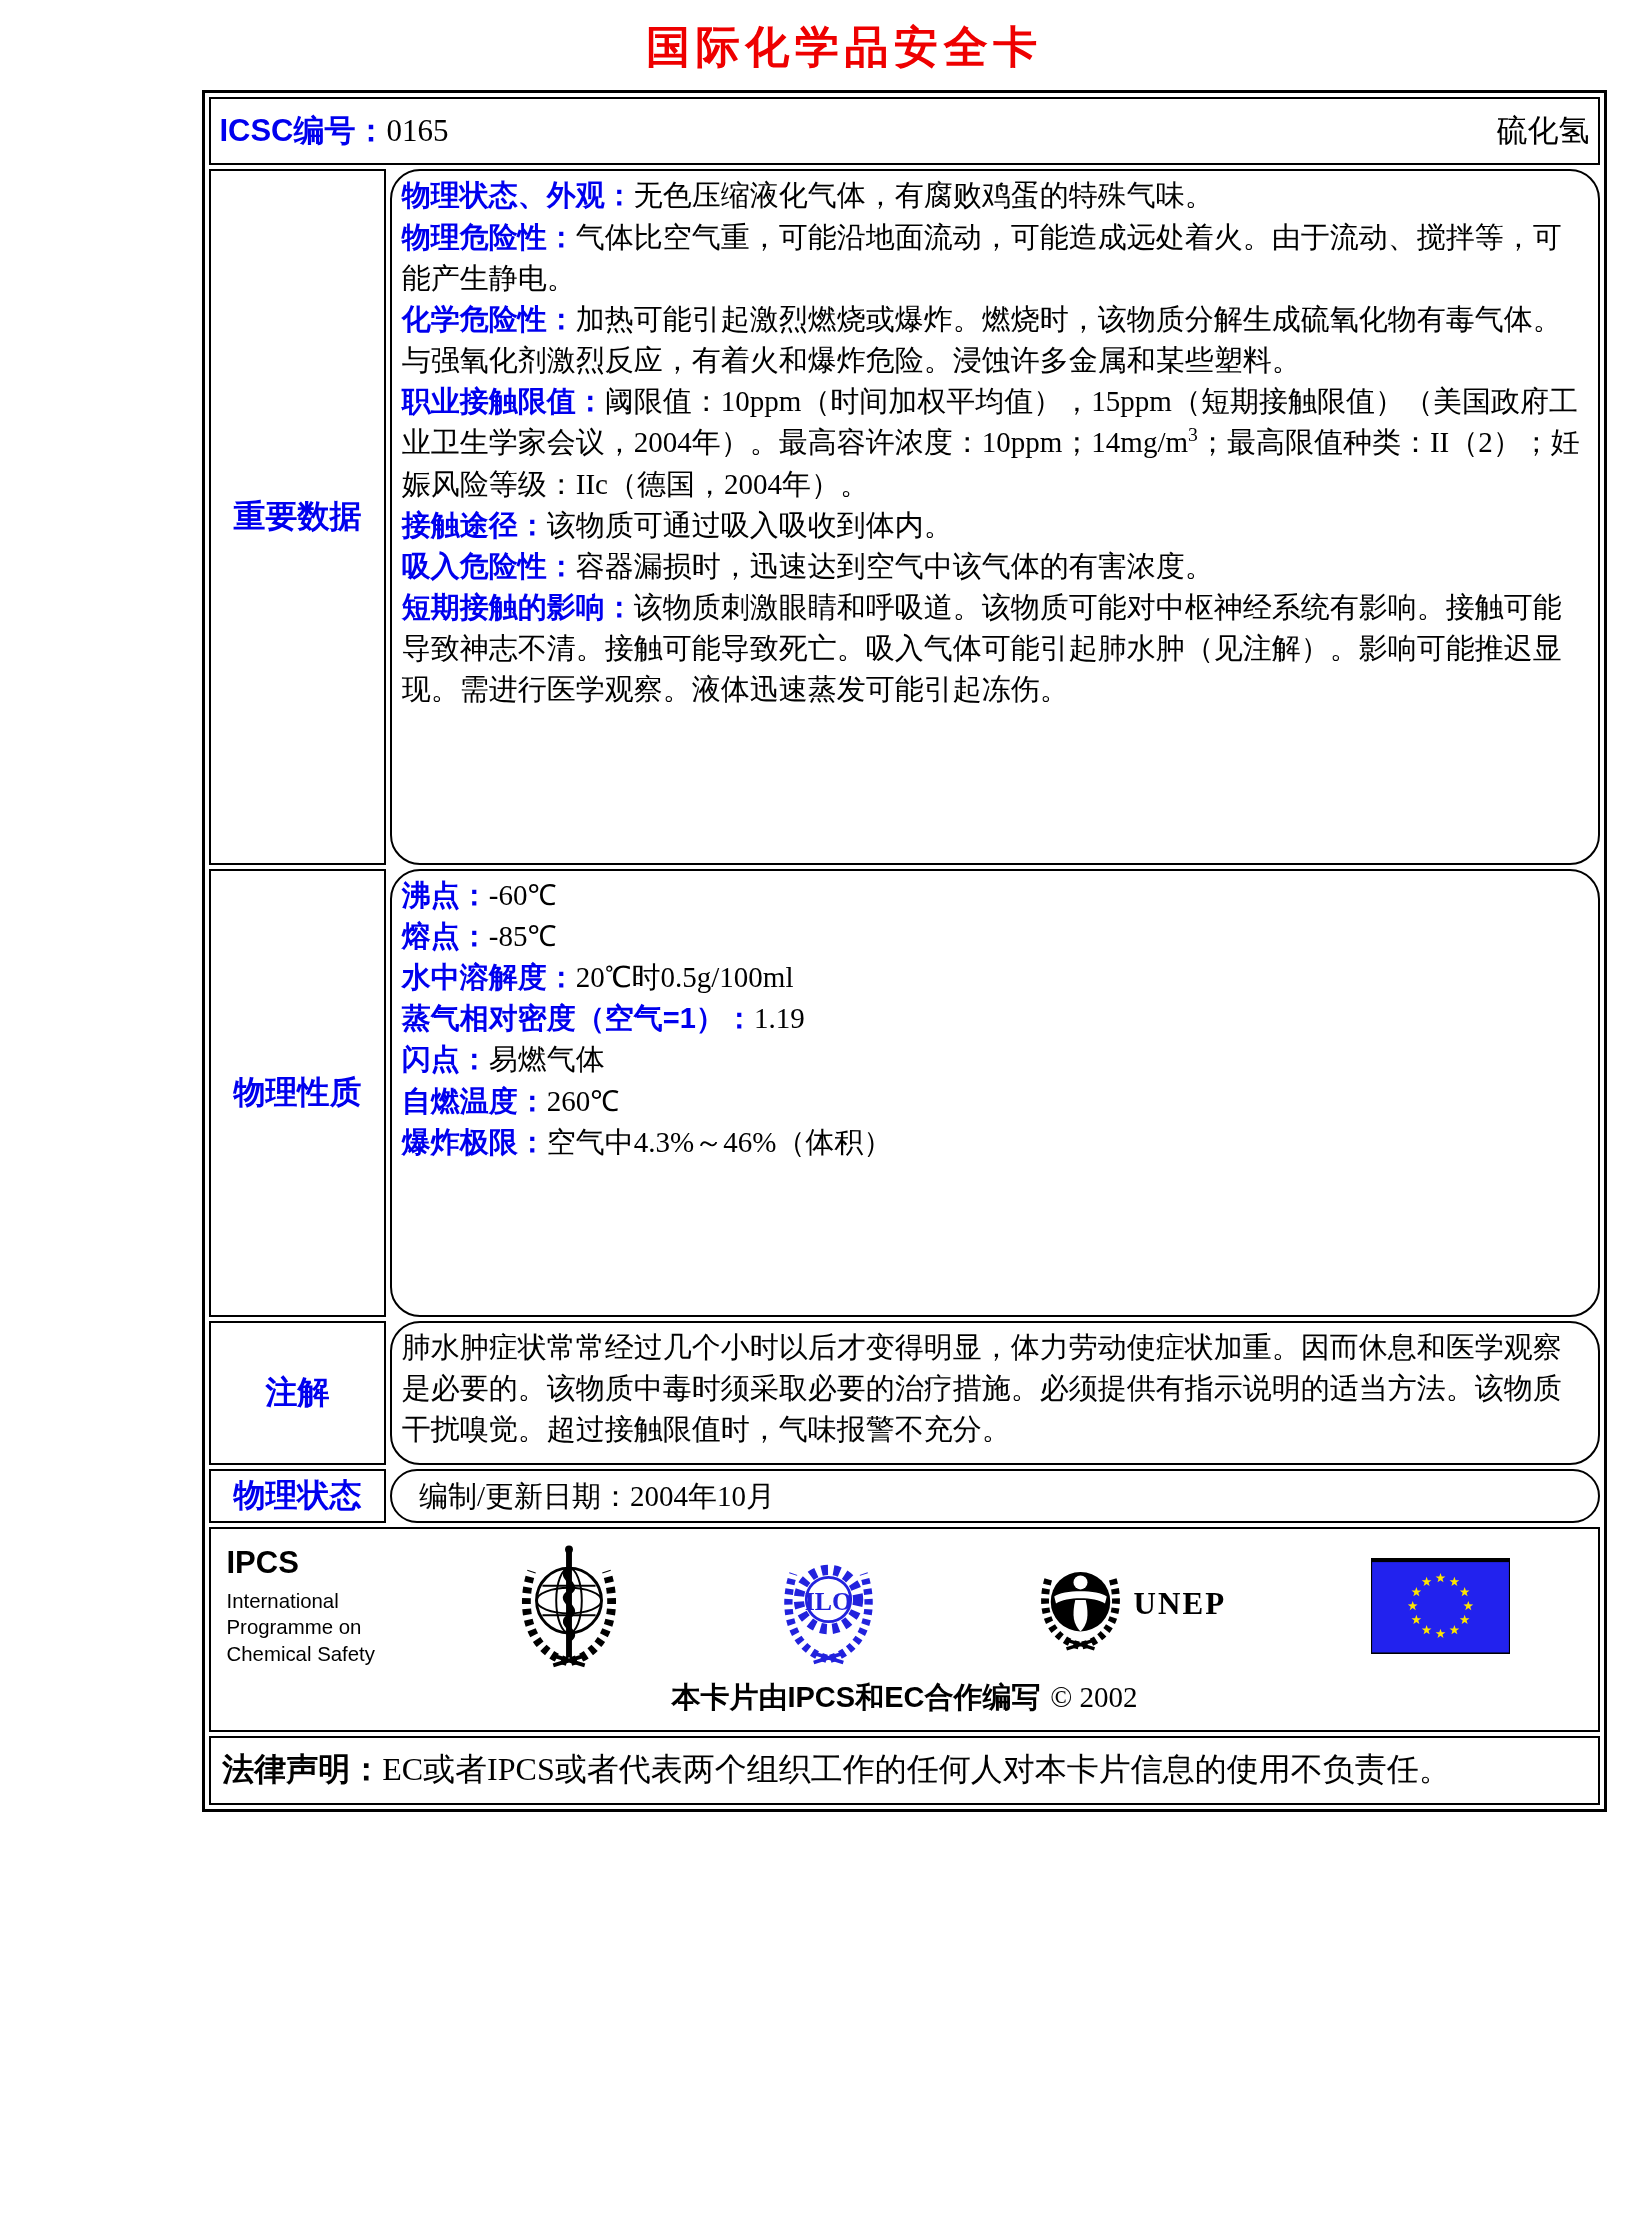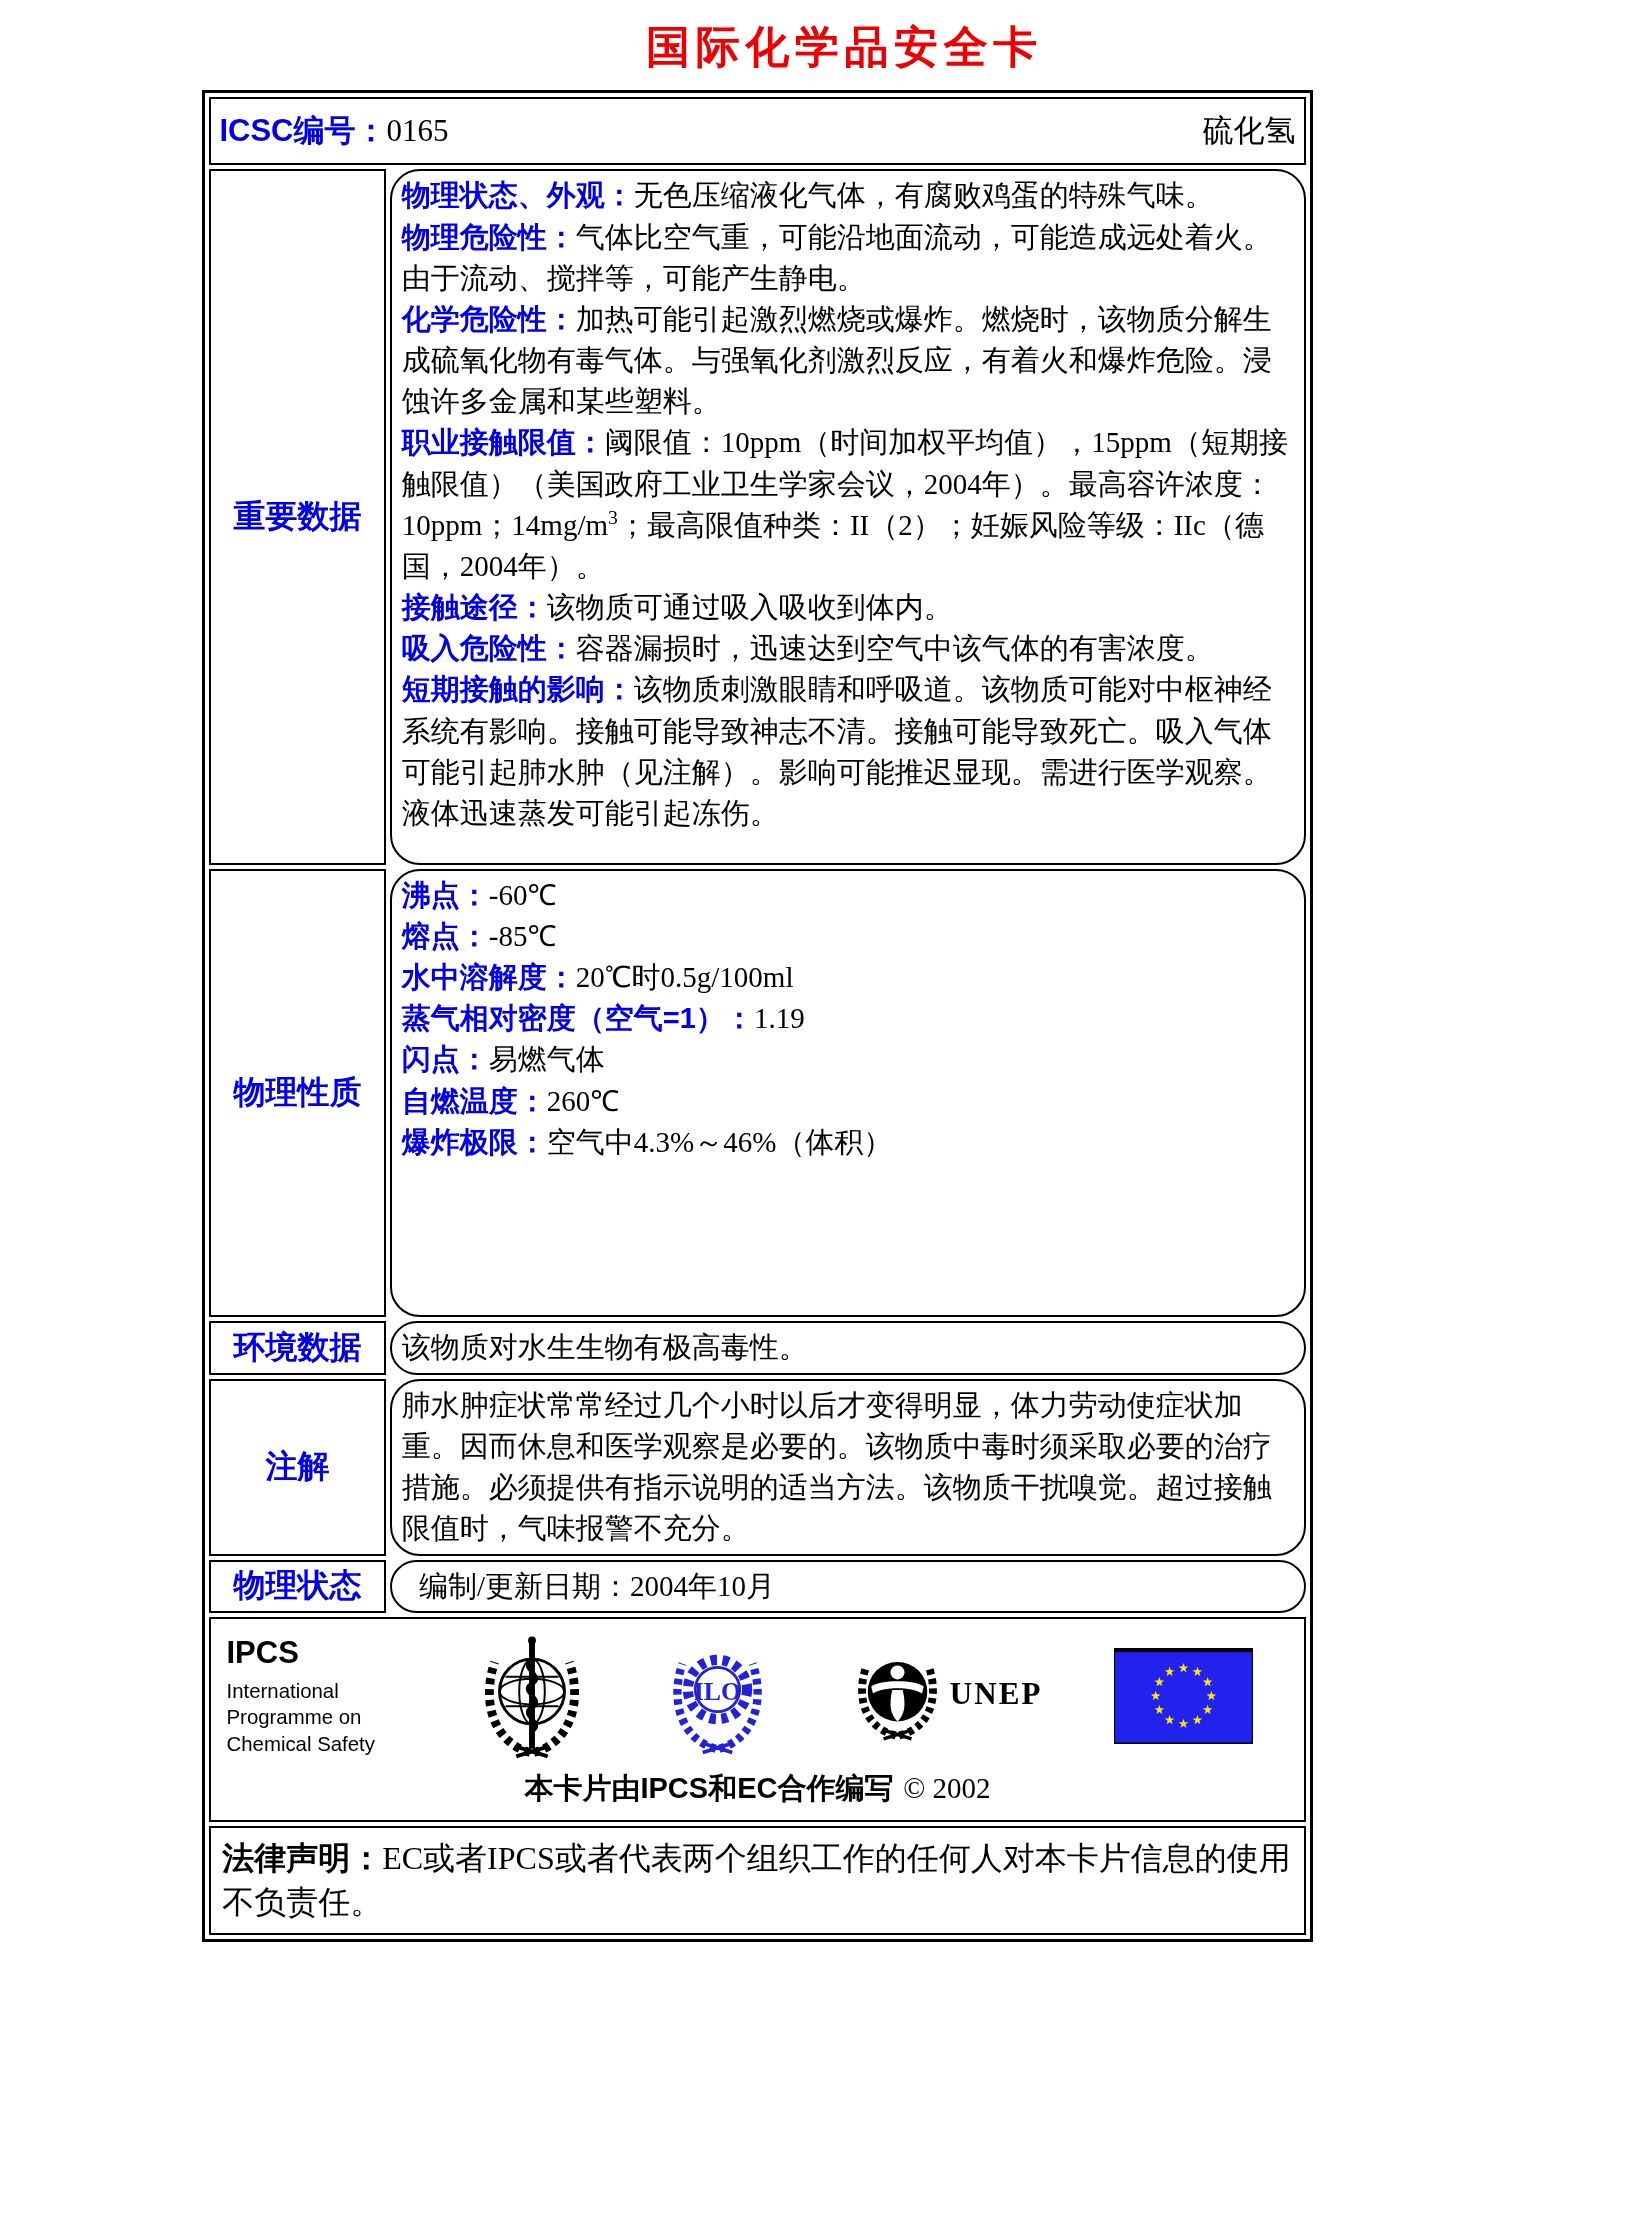--- a/index.html
+++ b/index.html
@@ -22,21 +22,21 @@
     font-family: "Liberation Sans", sans-serif;
     font-weight: bold;
     font-size: 44px;
     letter-spacing: 5.6px;
     color: #ee0000;
     padding-left: 43px;
   }
   table.card {
     margin-left: 202px;
     margin-top: 12.6px;
-    width: 1111px;
+    width: 1405px;
     border: 3.5px solid #000;
     border-collapse: separate;
     border-spacing: 4.9px;
     table-layout: fixed;
     background: #fff;
   }
   td {
     border: 2.1px solid #000;
     padding: 2.8px 8.4px;
     vertical-align: middle;
@@ -156,24 +156,20 @@
         <p><span class="inline-label">沸点：</span><span>-60℃</span></p>
         <p><span class="inline-label">熔点：</span><span>-85℃</span></p>
         <p><span class="inline-label">水中溶解度：</span><span>20℃时0.5g/100ml</span></p>
         <p><span class="inline-label">蒸气相对密度（空气=1）：</span><span>1.19</span></p>
         <p><span class="inline-label">闪点：</span><span>易燃气体</span></p>
         <p><span class="inline-label">自燃温度：</span><span>260℃</span></p>
         <p><span class="inline-label">爆炸极限：</span><span>空气中4.3%～46%（体积）</span></p>
       </td>
     </tr>
 
-    <tr>
-      <td class="label-cell">环境数据</td>
-      <td class="content-cell cell-env">该物质对水生生物有极高毒性。</td>
-    </tr>
 
     <tr>
       <td class="label-cell">注解</td>
       <td class="content-cell cell-notes">肺水肿症状常常经过几个小时以后才变得明显，体力劳动使症状加重。因而休息和医学观察是必要的。该物质中毒时须采取必要的治疗措施。必须提供有指示说明的适当方法。该物质干扰嗅觉。超过接触限值时，气味报警不充分。</td>
     </tr>
 
     <tr>
       <td class="label-cell">物理状态</td>
       <td class="content-cell cell-add">编制/更新日期：2004年10月</td>
     </tr>

